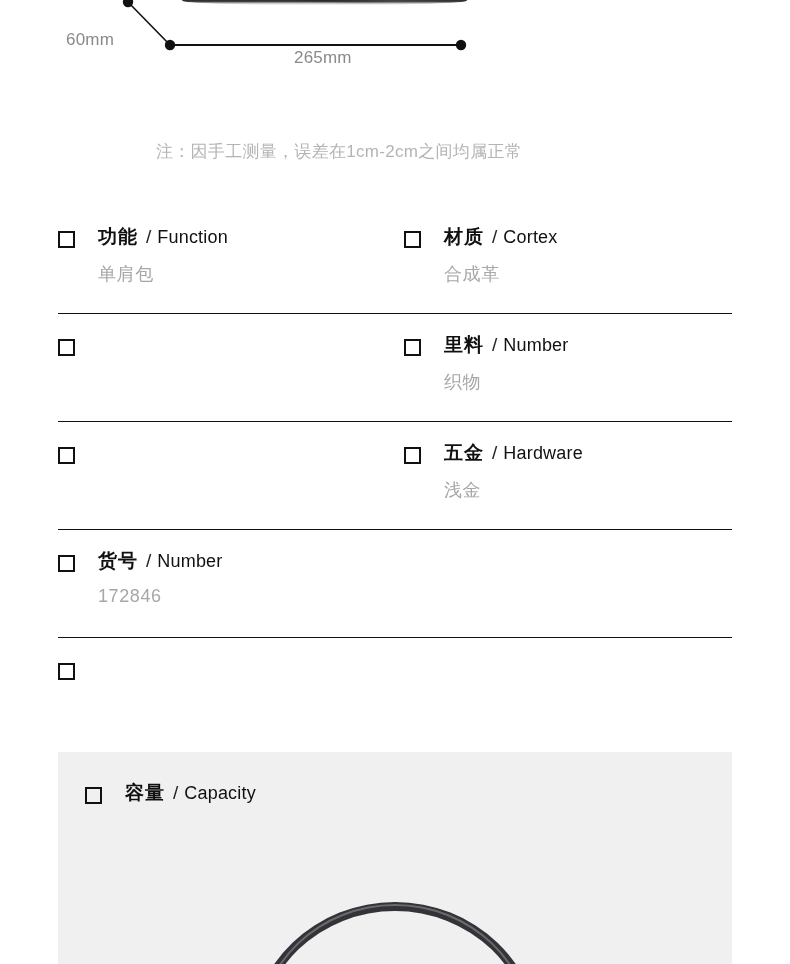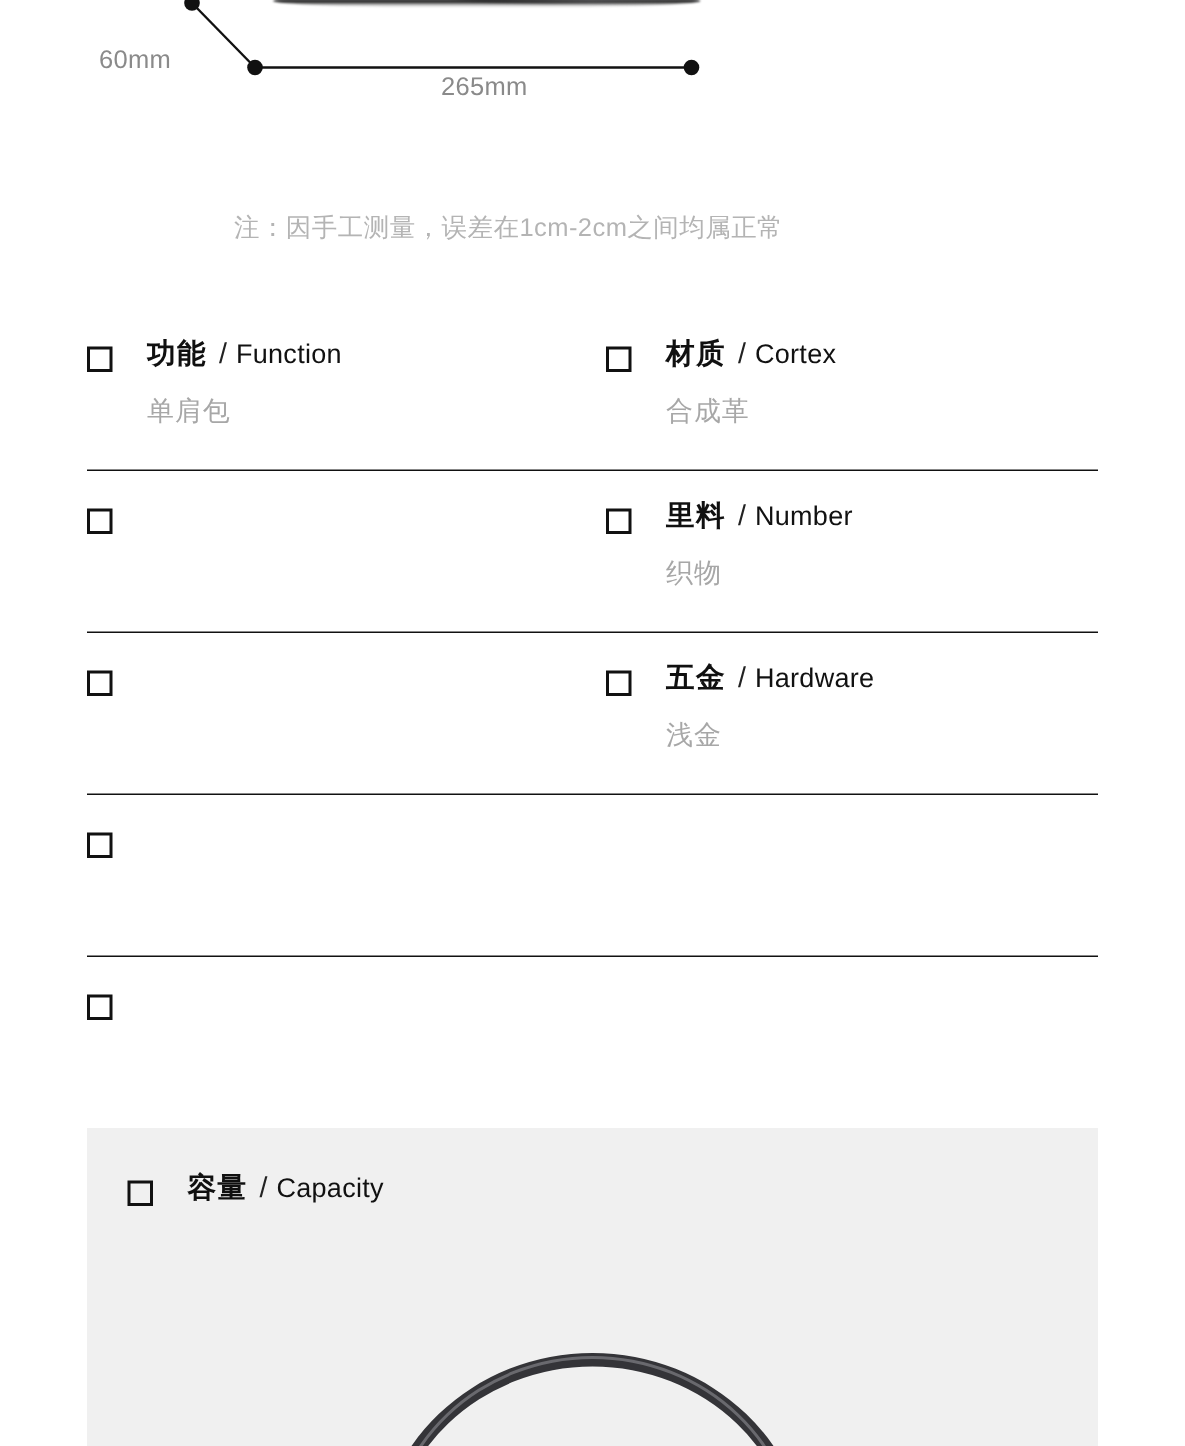--- a/index.html
+++ b/index.html
@@ -253,20 +253,26 @@
           <span class="cn">五金</span><span class="sep">/</span><span class="en">Hardware</span>
         </div>
         <div class="cell-value">浅金</div>
       </div>
     </div>
   </div>
 
   <div class="spec-row">
     <div class="spec-cell col-right">
       <div class="checkbox"></div>
+      <div class="cell-body">
+        <div class="cell-label">
+          <span class="cn">货号</span><span class="sep">/</span><span class="en">Number</span>
+        </div>
+        <div class="cell-value">172846</div>
+      </div>
     </div>
   </div>
 
   <div class="spec-row structure no-rule">
     <div class="spec-cell col-full">
       <div class="checkbox"></div>
     </div>
   </div>
 
 </div>

